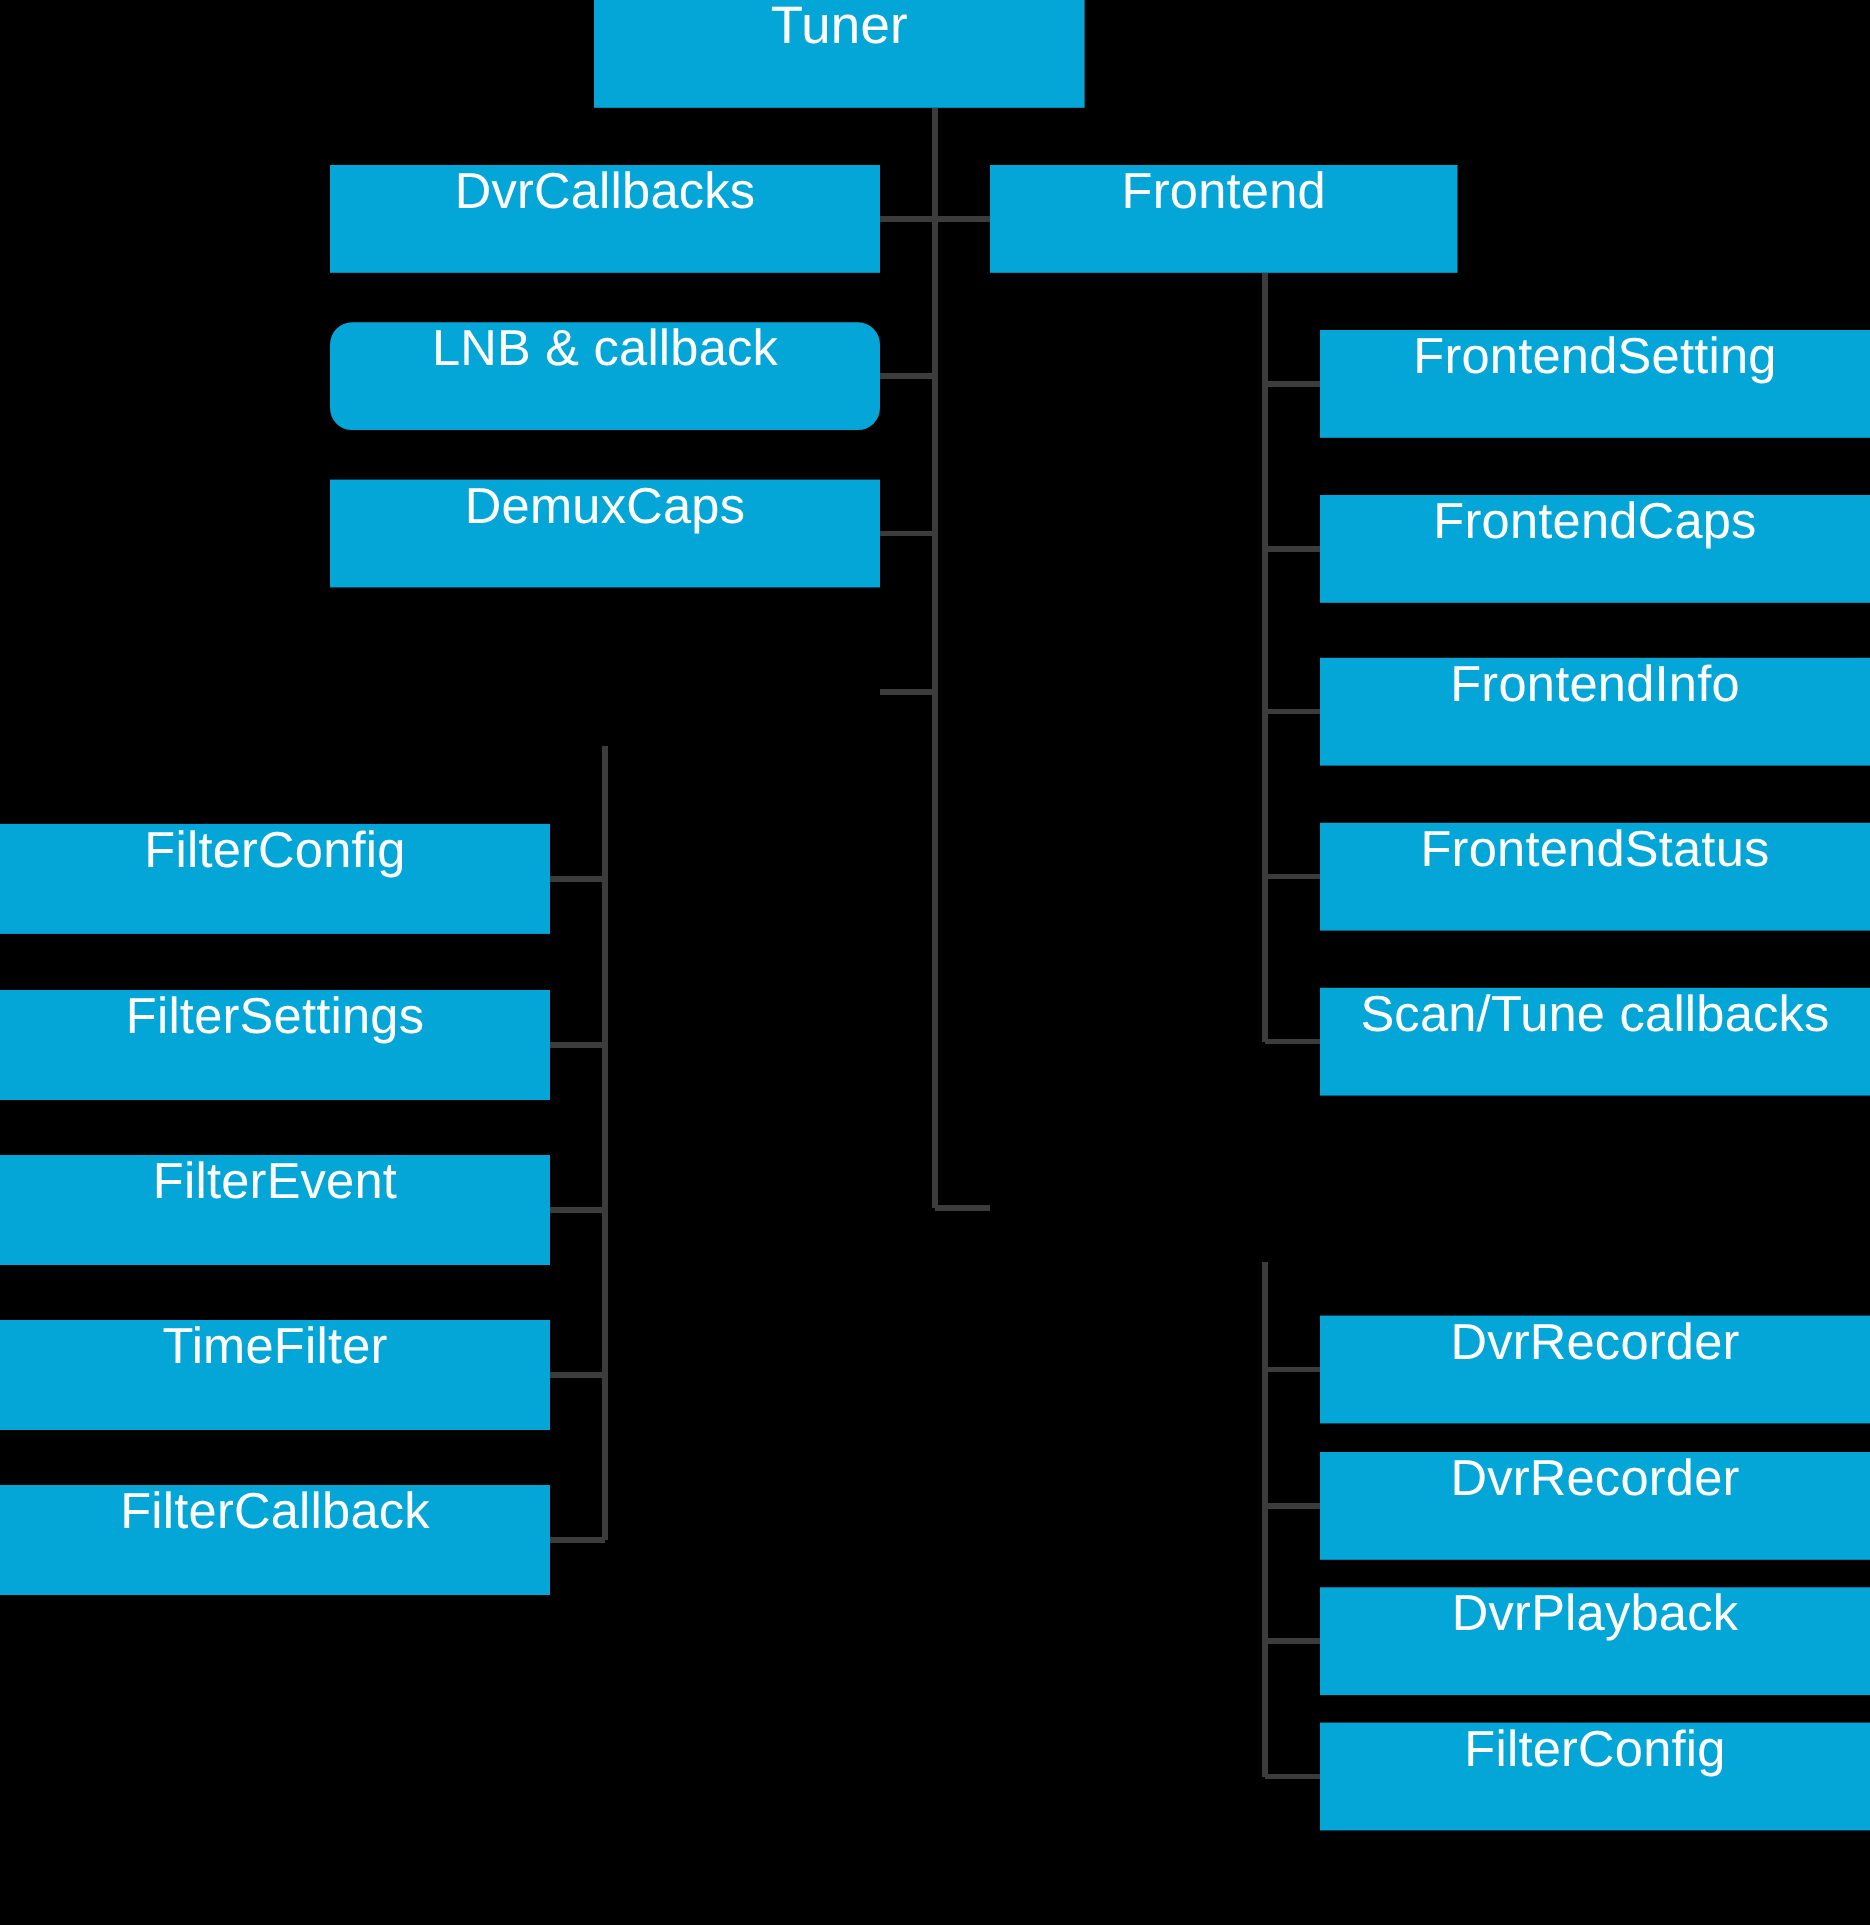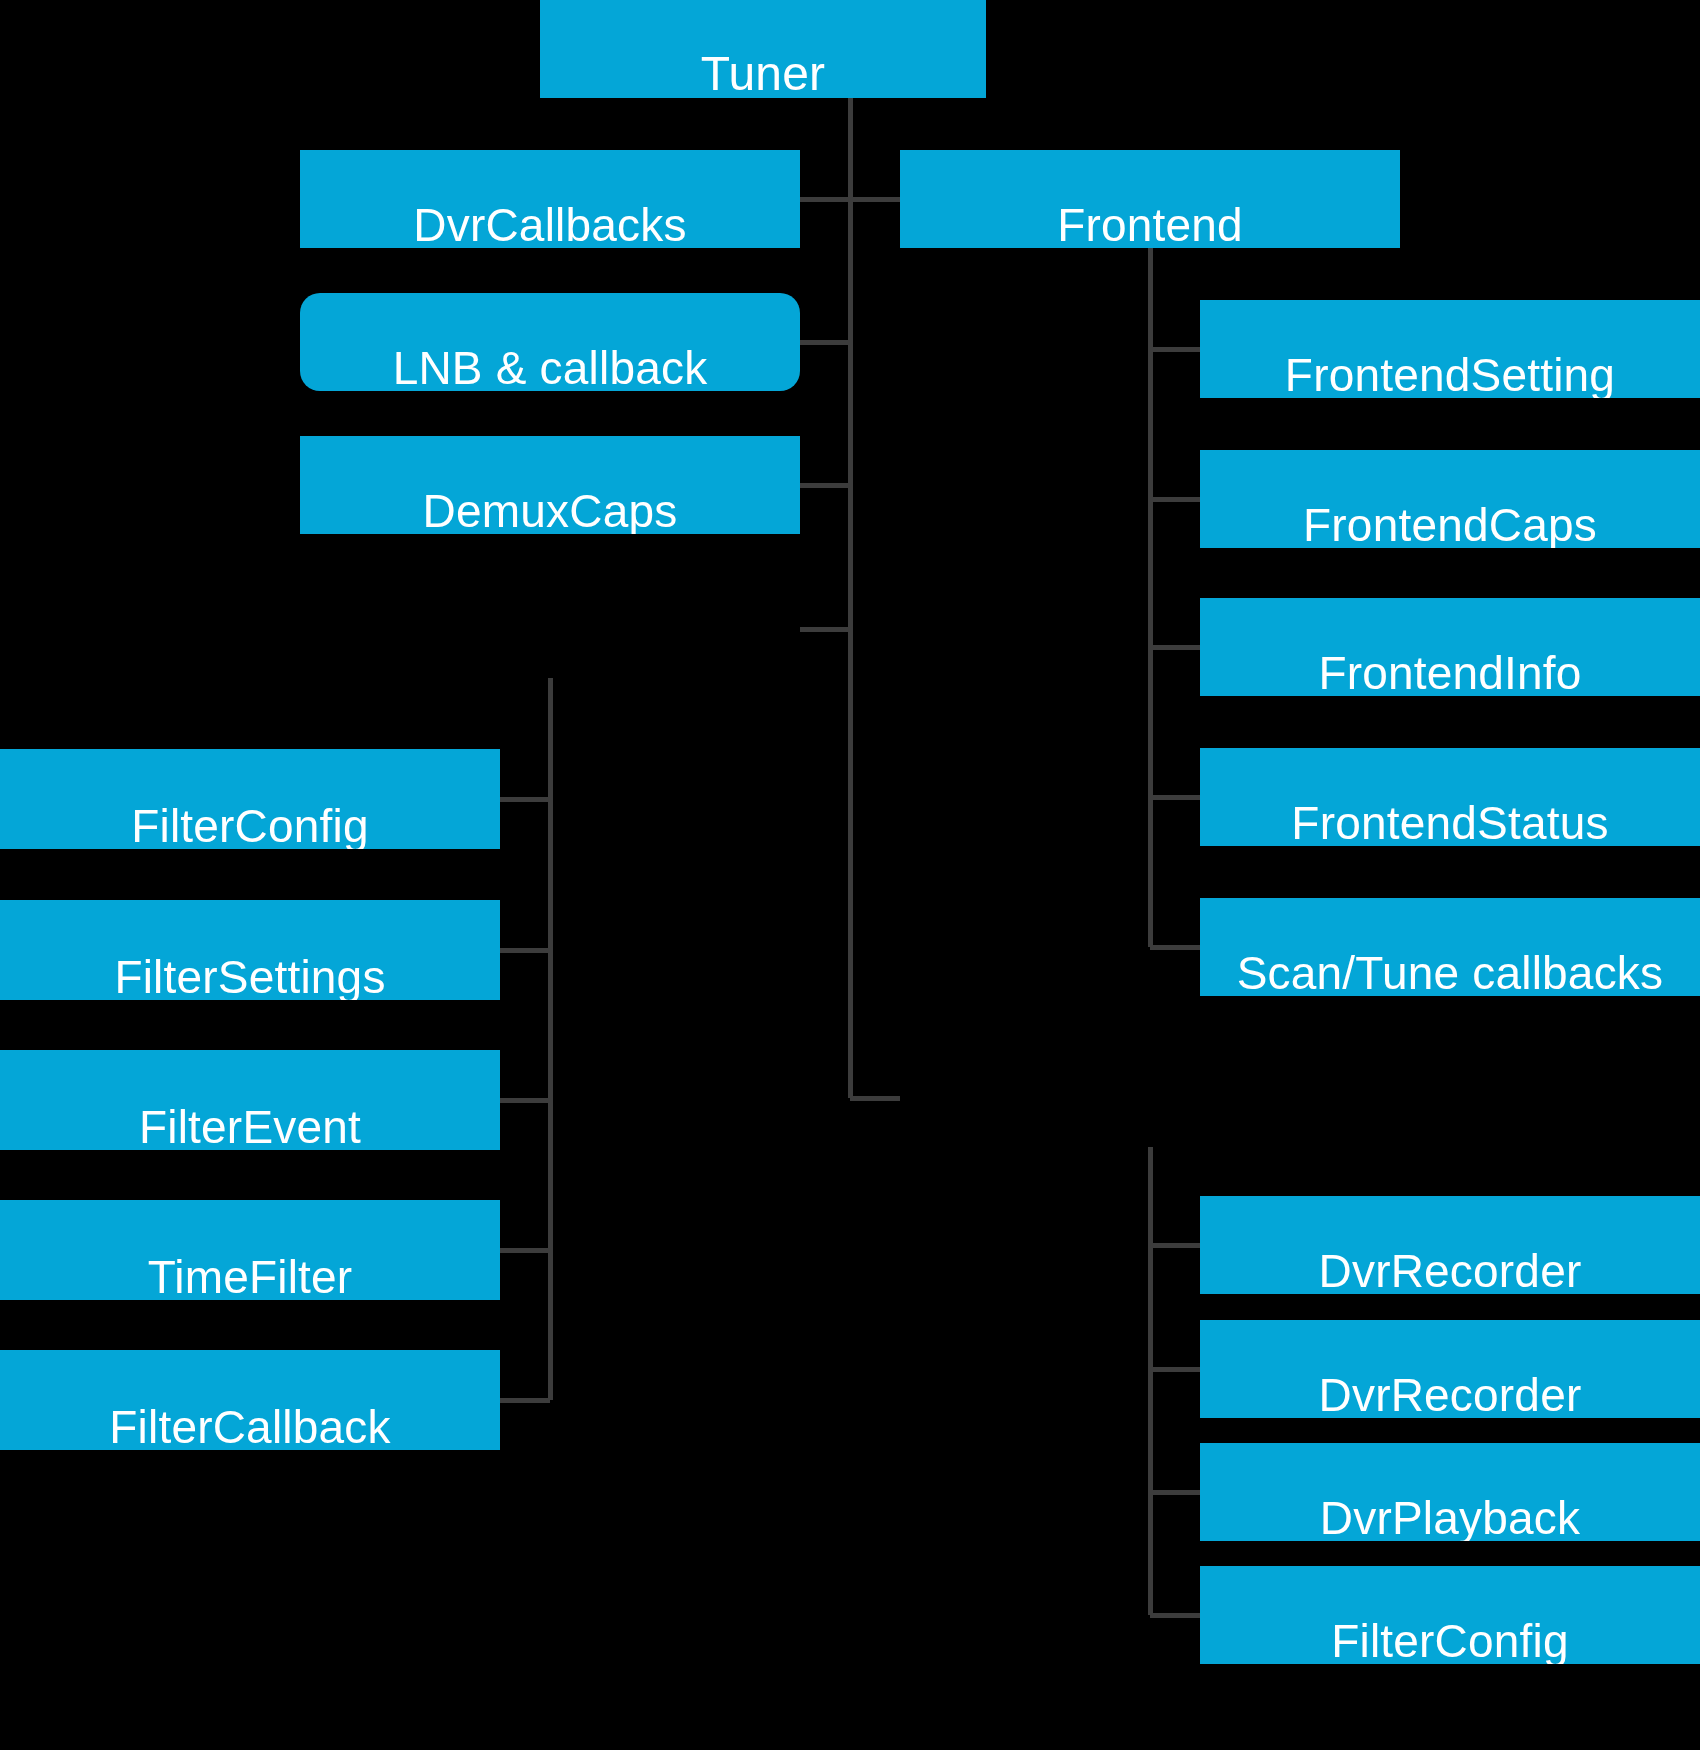--- a/index.html
+++ b/index.html
@@ -9,40 +9,40 @@
     width:1700px;height:1750px;
     overflow:hidden;
   }
   #stage{position:relative;width:1700px;height:1750px;background:#000;}
   #links{position:absolute;left:0;top:0;width:1700px;height:1750px;}
   .node{
     position:absolute;
     background:#04a6d7;
     color:#ffffff;
     display:flex;
-    align-items:flex-end;
+    align-items:flex-start;
     justify-content:center;
     box-sizing:border-box;
     font-size:46px;
     font-weight:400;
     letter-spacing:0.2px;
     line-height:1;
     white-space:nowrap;
     overflow:hidden;
   }
   .node.root{font-size:48px;}
   
   .n-tuner      {left:540px; top:0px;    width:446px; height:98px;}
 
   .n-descrambler{left:300px; top:150px;  width:500px; height:98px;}
   .n-lnb        {left:300px; top:293px;  width:500px; height:98px;border-radius:20px;}
   .n-demuxcaps  {left:300px; top:436px;  width:500px; height:98px;}
   .n-filter     {left:300px; top:580px;  width:500px; height:98px;}
 
-  .n-frontend   {left:900px; top:150px;  width:500px; height:98px;}
+  .n-frontend   {left:900px; top:150px;  width:425px; height:98px;}
   .n-dvr        {left:900px; top:1049px; width:500px; height:98px;}
 
   .n-fesetting  {left:1200px; top:300px; width:560px; height:98px;}
   .n-fecaps     {left:1200px; top:450px; width:560px; height:98px;}
   .n-feinfo     {left:1200px; top:598px; width:560px; height:98px;}
   .n-festatus   {left:1200px; top:748px; width:560px; height:98px;}
   .n-scantune   {left:1200px; top:898px; width:560px; height:98px;}
 
   .n-fconfig    {left:-60px; top:749px;  width:560px; height:100px;}
   .n-fsettings  {left:-60px; top:900px;  width:560px; height:100px;}

